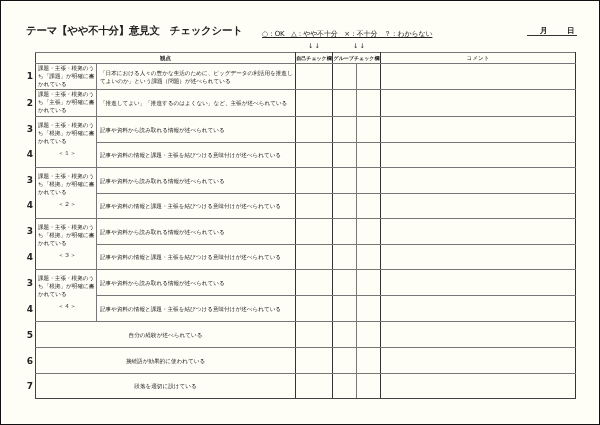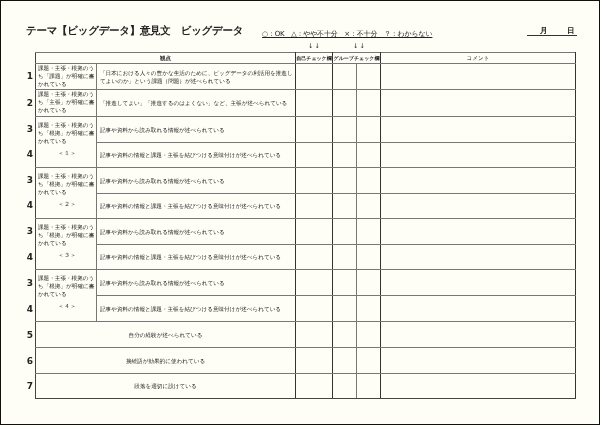--- a/index.html
+++ b/index.html
@@ -47,21 +47,21 @@
   .cat .sub { display:block; text-align:center; font-weight:normal; margin-top:4px; font-size:6px; }
   .crit { padding-left:3px !important; font-weight:bold; }
   .center { text-align:center; font-weight:bold; }
   .comment-h { font-weight:normal !important; }
 </style>
 </head>
 <body>
 
 <div class="frame"></div>
 
-<div class="title">テーマ【ビッグデータ】意見文　ビッグデータ</div>
+<div class="title">テーマ【やや不十分】意見文　チェックシート</div>
 <div class="legend">○：OK　△：やや不十分　×：不十分　？：わからない</div>
 <div class="arrows" style="left:308px;">↓↓</div>
 <div class="arrows" style="left:353px;">↓↓</div>
 <div class="date">
   <span class="m">月</span>
   <span class="d">日</span>
 </div>
 
 <div class="rownum" style="top:71px;">1</div>
 <div class="rownum" style="top:98px;">2</div>

